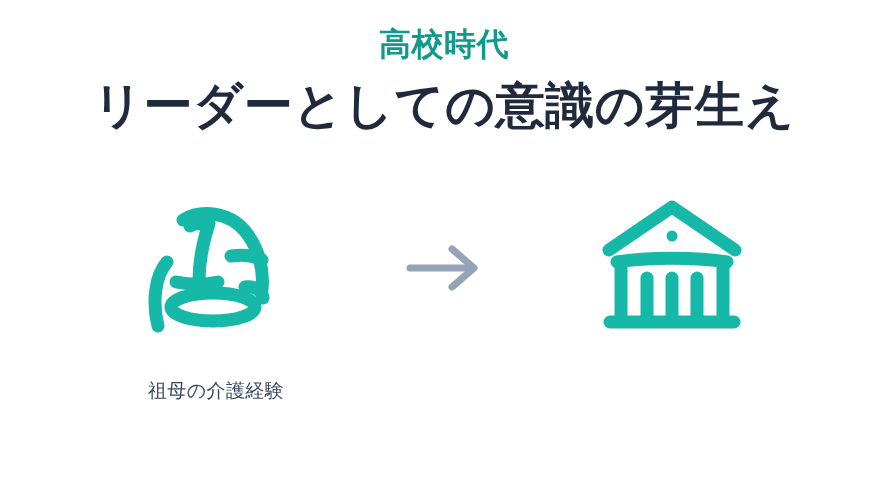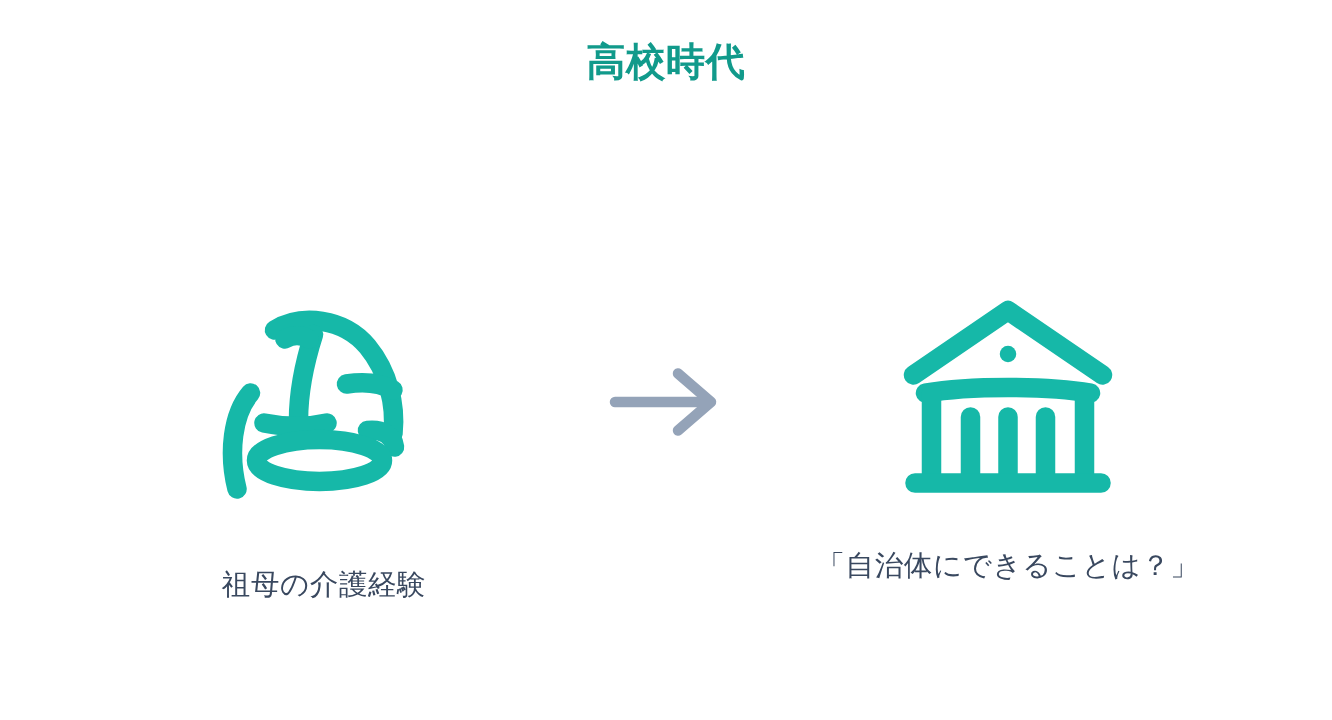--- a/index.html
+++ b/index.html
@@ -30,21 +30,21 @@
     position: absolute;
     top: 0;
     left: 0;
     width: 888px;
     text-align: center;
   }
 
   .eyebrow {
     margin: 0;
     padding-top: 26px;
-    font-size: 26px;
+    font-size: 32px;
     line-height: 1.18;
     font-weight: 700;
     letter-spacing: 0.5px;
     color: #119a8b;
     font-family: "Liberation Sans", "DejaVu Sans", sans-serif;
   }
 
   .title {
     margin: 0;
     padding-top: 12px;
@@ -115,20 +115,21 @@
 
   svg { display: block; overflow: visible; }
 </style>
 </head>
 <body>
 
 <div class="slide">
 
   <div class="header">
     <div class="eyebrow">高校時代</div>
+    <h1 class="title">リーダーとしての意識の芽生え</h1>
   </div>
 
   <div class="flow">
 
     <div class="flow-node left">
       <div class="node-icon">
         <span>
           <svg width="150" height="155" viewBox="0 0 150 155" fill="none" stroke="#16b8a8" stroke-width="13" stroke-linecap="round" stroke-linejoin="round">
 
             <path d="M42 30 C60 19 88 22 104 41 C118 58 123 80 121 99"></path>
@@ -180,18 +181,17 @@
 
             <path d="M46 80 V122"></path>
             <path d="M71 80 V122"></path>
             <path d="M96 80 V122"></path>
 
             <path d="M9 124 H133"></path>
           </svg>
         </span>
       </div>
       <div class="node-caption">
-        <span class="caption-line">「自治体にできることは？」</span>
       </div>
     </div>
 
   </div>
 </div>
 
 </body></html>

